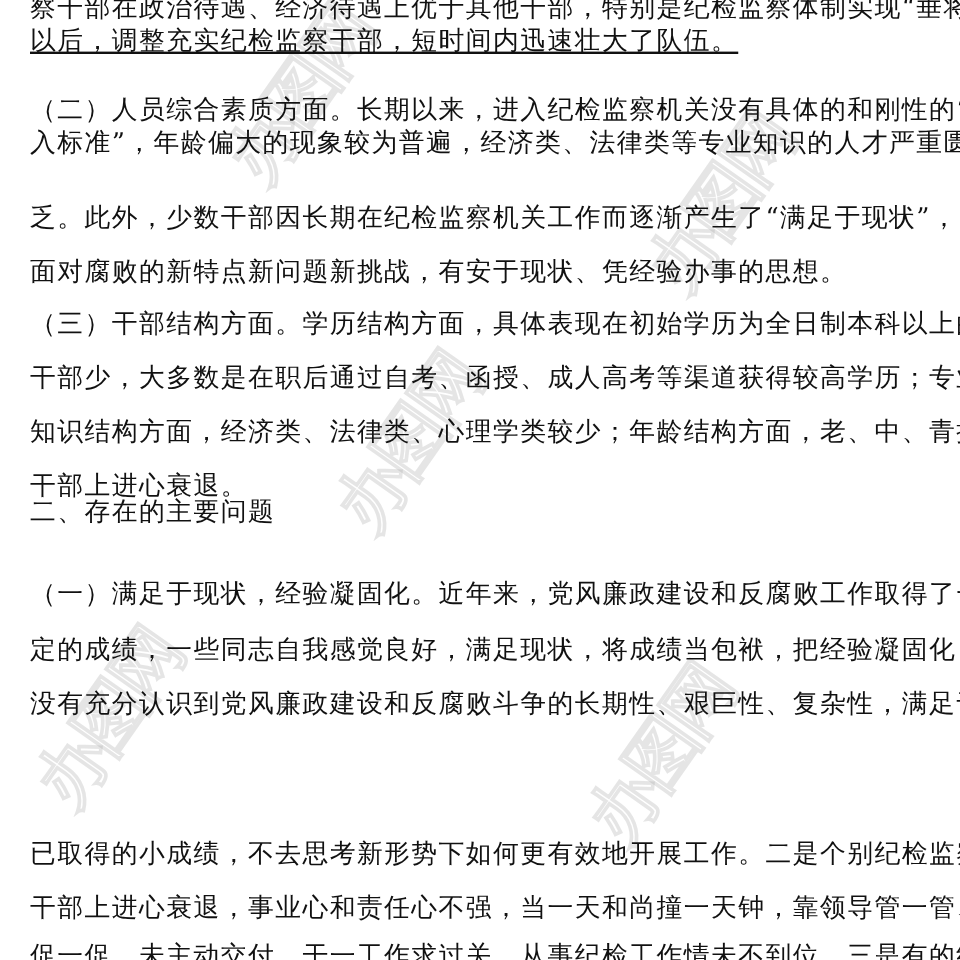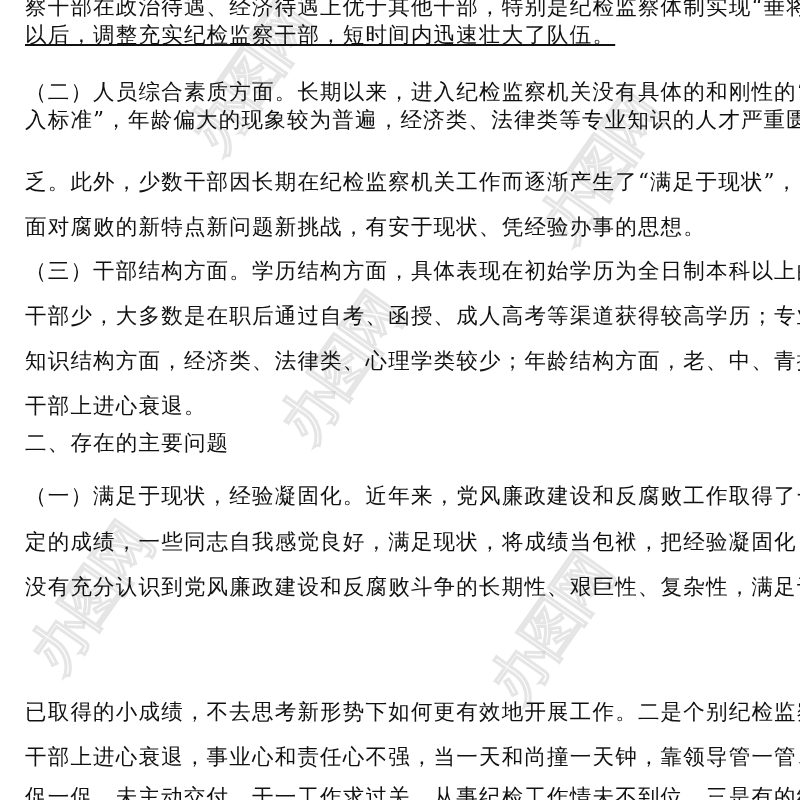--- a/index.html
+++ b/index.html
@@ -64,21 +64,21 @@
       <div class="line" style="top: -8px;">察干部在政治待遇、经济待遇上优于其他干部，特别是纪检监察体制实现“垂将</div>
       <div class="line short" style="top: 20px; text-decoration: underline;">以后，调整充实纪检监察干部，短时间内迅速壮大了队伍。</div>
       <div class="line" style="top: 77px;">（二）人员综合素质方面。长期以来，进入纪检监察机关没有具体的和刚性的“准</div>
       <div class="line" style="top: 105px;">入标准”，年龄偏大的现象较为普遍，经济类、法律类等专业知识的人才严重匮</div>
       <div class="line" style="top: 167px;">乏。此外，少数干部因长期在纪检监察机关工作而逐渐产生了“满足于现状”，</div>
       <div class="line short" style="top: 212px;">面对腐败的新特点新问题新挑战，有安于现状、凭经验办事的思想。</div>
       <div class="line" style="top: 256px;">（三）干部结构方面。学历结构方面，具体表现在初始学历为全日制本科以上的</div>
       <div class="line" style="top: 301px;">干部少，大多数是在职后通过自考、函授、成人高考等渠道获得较高学历；专业</div>
       <div class="line" style="top: 346px;">知识结构方面，经济类、法律类、心理学类较少；年龄结构方面，老、中、青搭</div>
       <div class="line short" style="top: 391px;">干部上进心衰退。</div>
-      <div class="line short" style="top: 428px;">二、存在的主要问题</div>
+      <div class="line short" style="top: 412px;">二、存在的主要问题</div>
       <div class="line" style="top: 481px;">（一）满足于现状，经验凝固化。近年来，党风廉政建设和反腐败工作取得了一</div>
       <div class="line" style="top: 527px;">定的成绩，一些同志自我感觉良好，满足现状，将成绩当包袱，把经验凝固化，</div>
       <div class="line" style="top: 572px;">没有充分认识到党风廉政建设和反腐败斗争的长期性、艰巨性、复杂性，满足于</div>
       <div class="line" style="top: 697px;">已取得的小成绩，不去思考新形势下如何更有效地开展工作。二是个别纪检监察</div>
       <div class="line" style="top: 742px;">干部上进心衰退，事业心和责任心不强，当一天和尚撞一天钟，靠领导管一管、</div>
       <div class="line" style="top: 782px;">促一促，未主动交付，干一工作求过关，从事纪检工作情未不到位，三是有的纪</div>
     </div>
 </div>
 
 </body></html>

